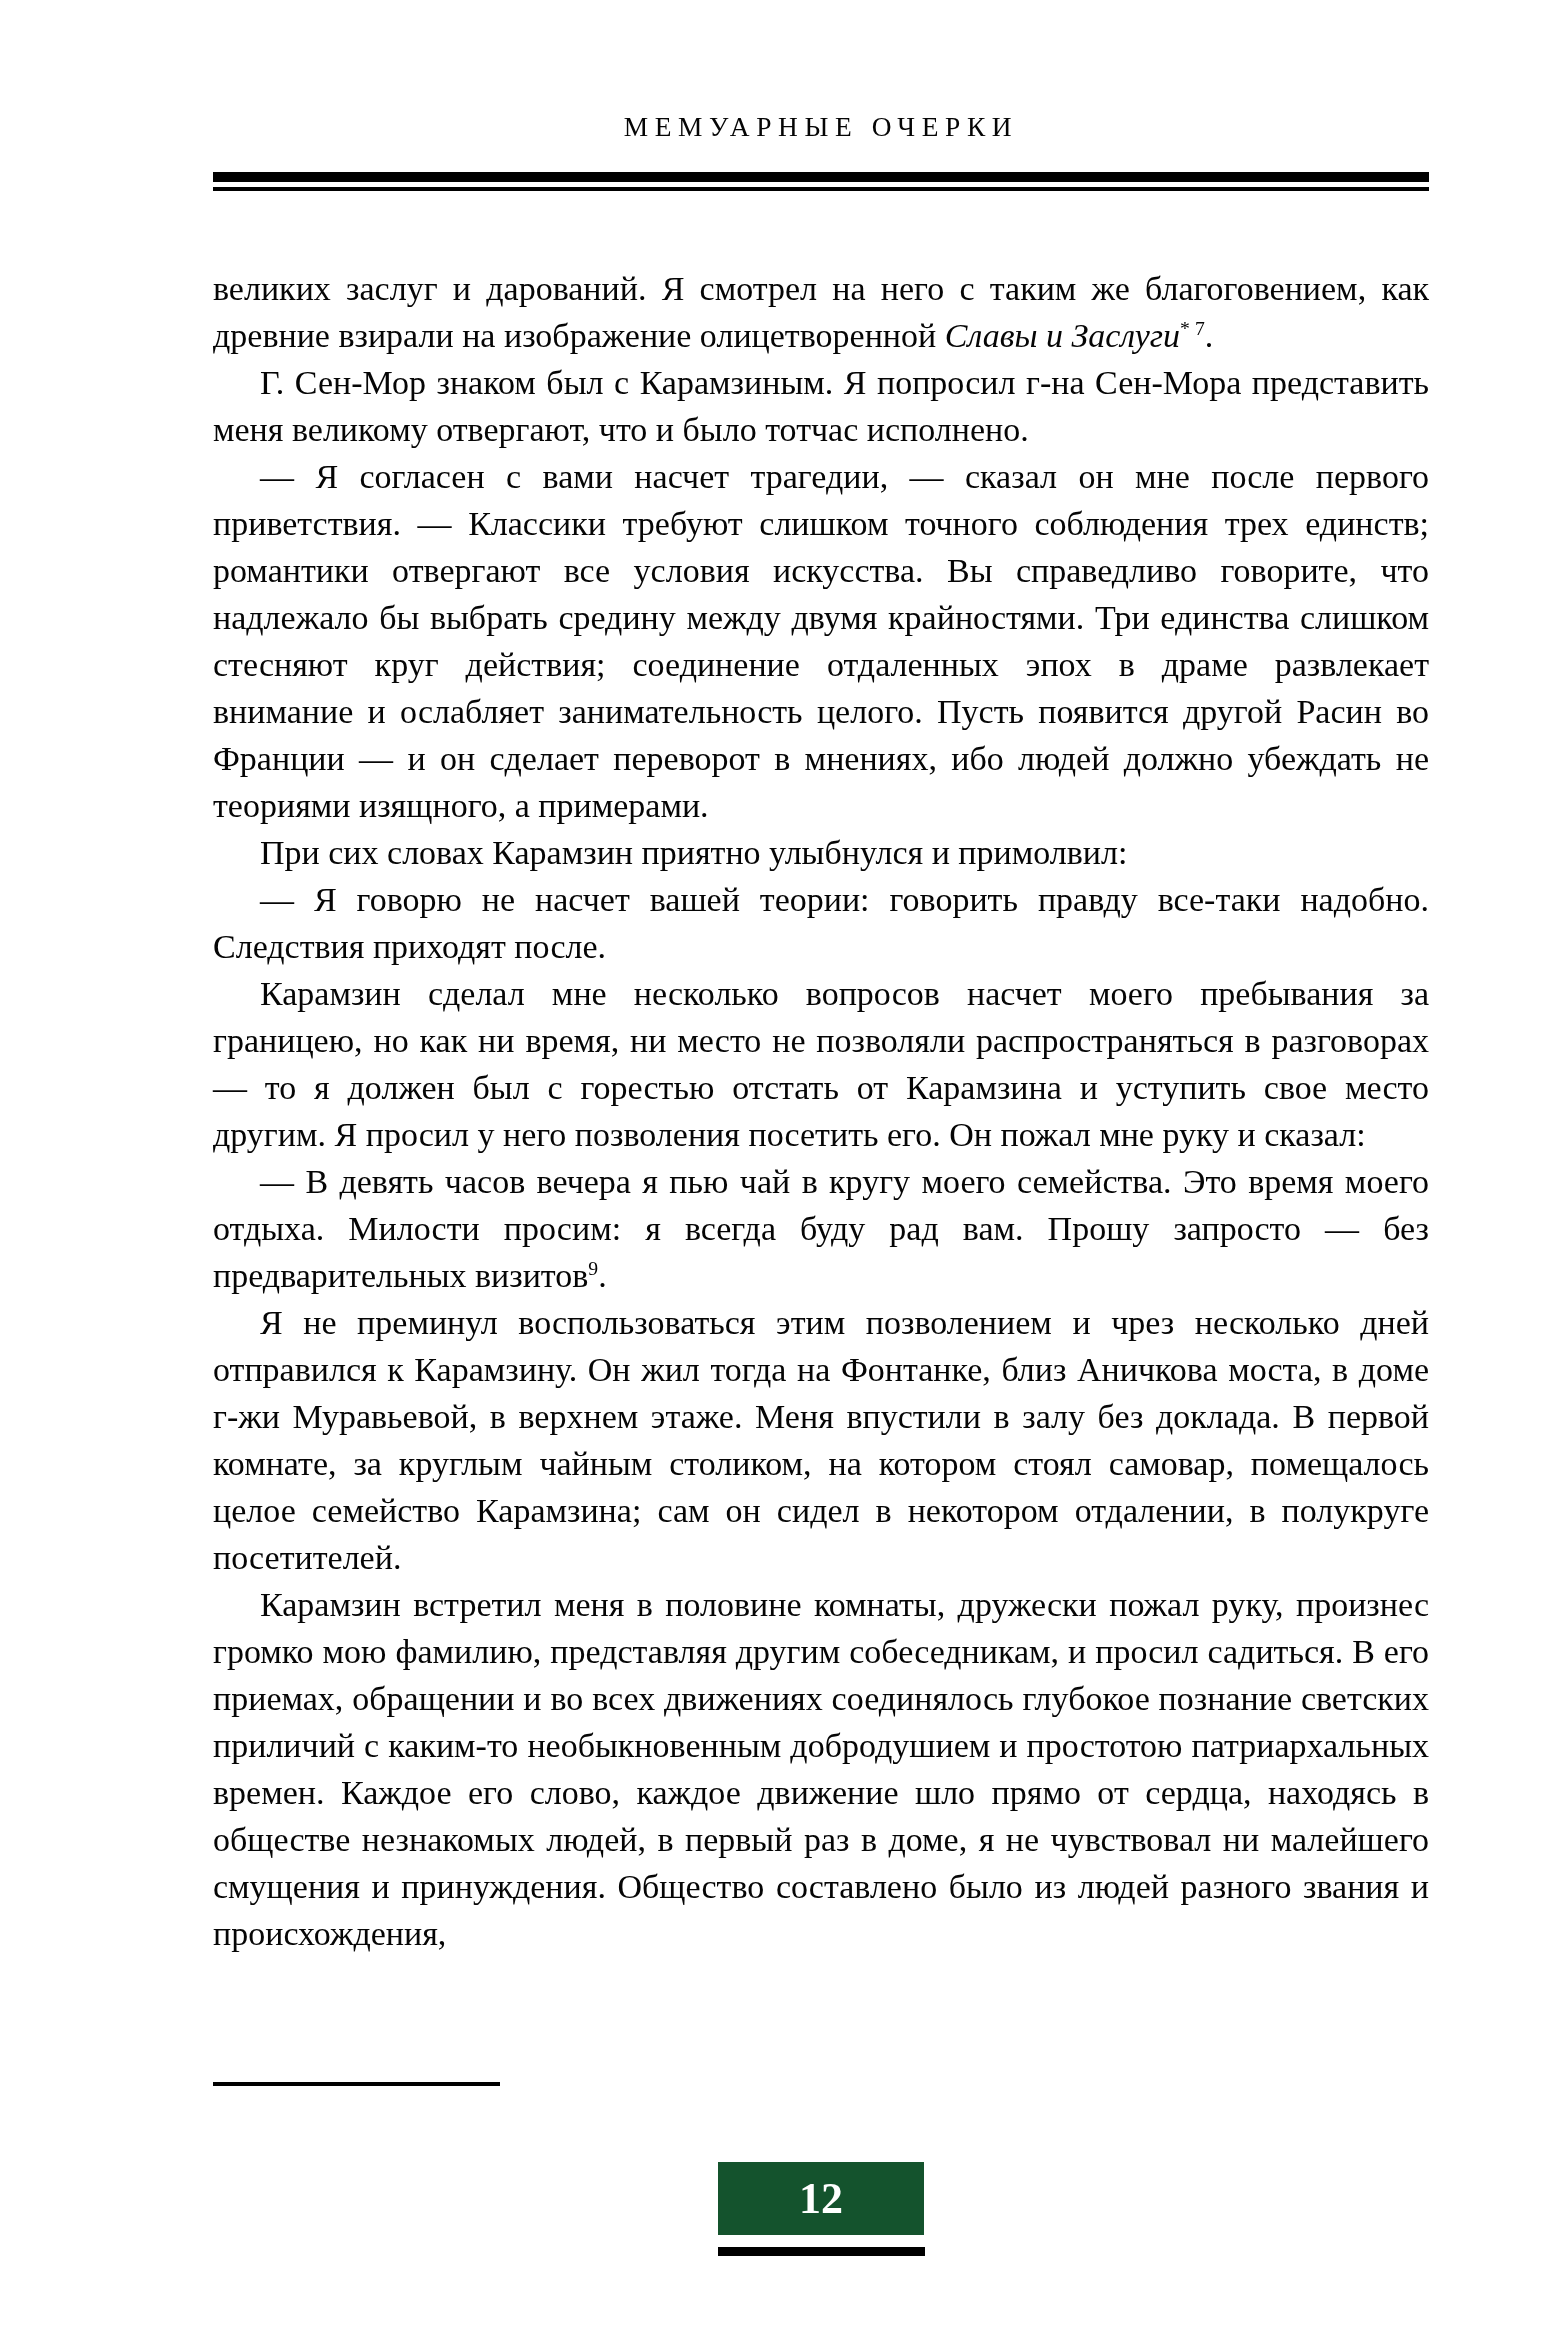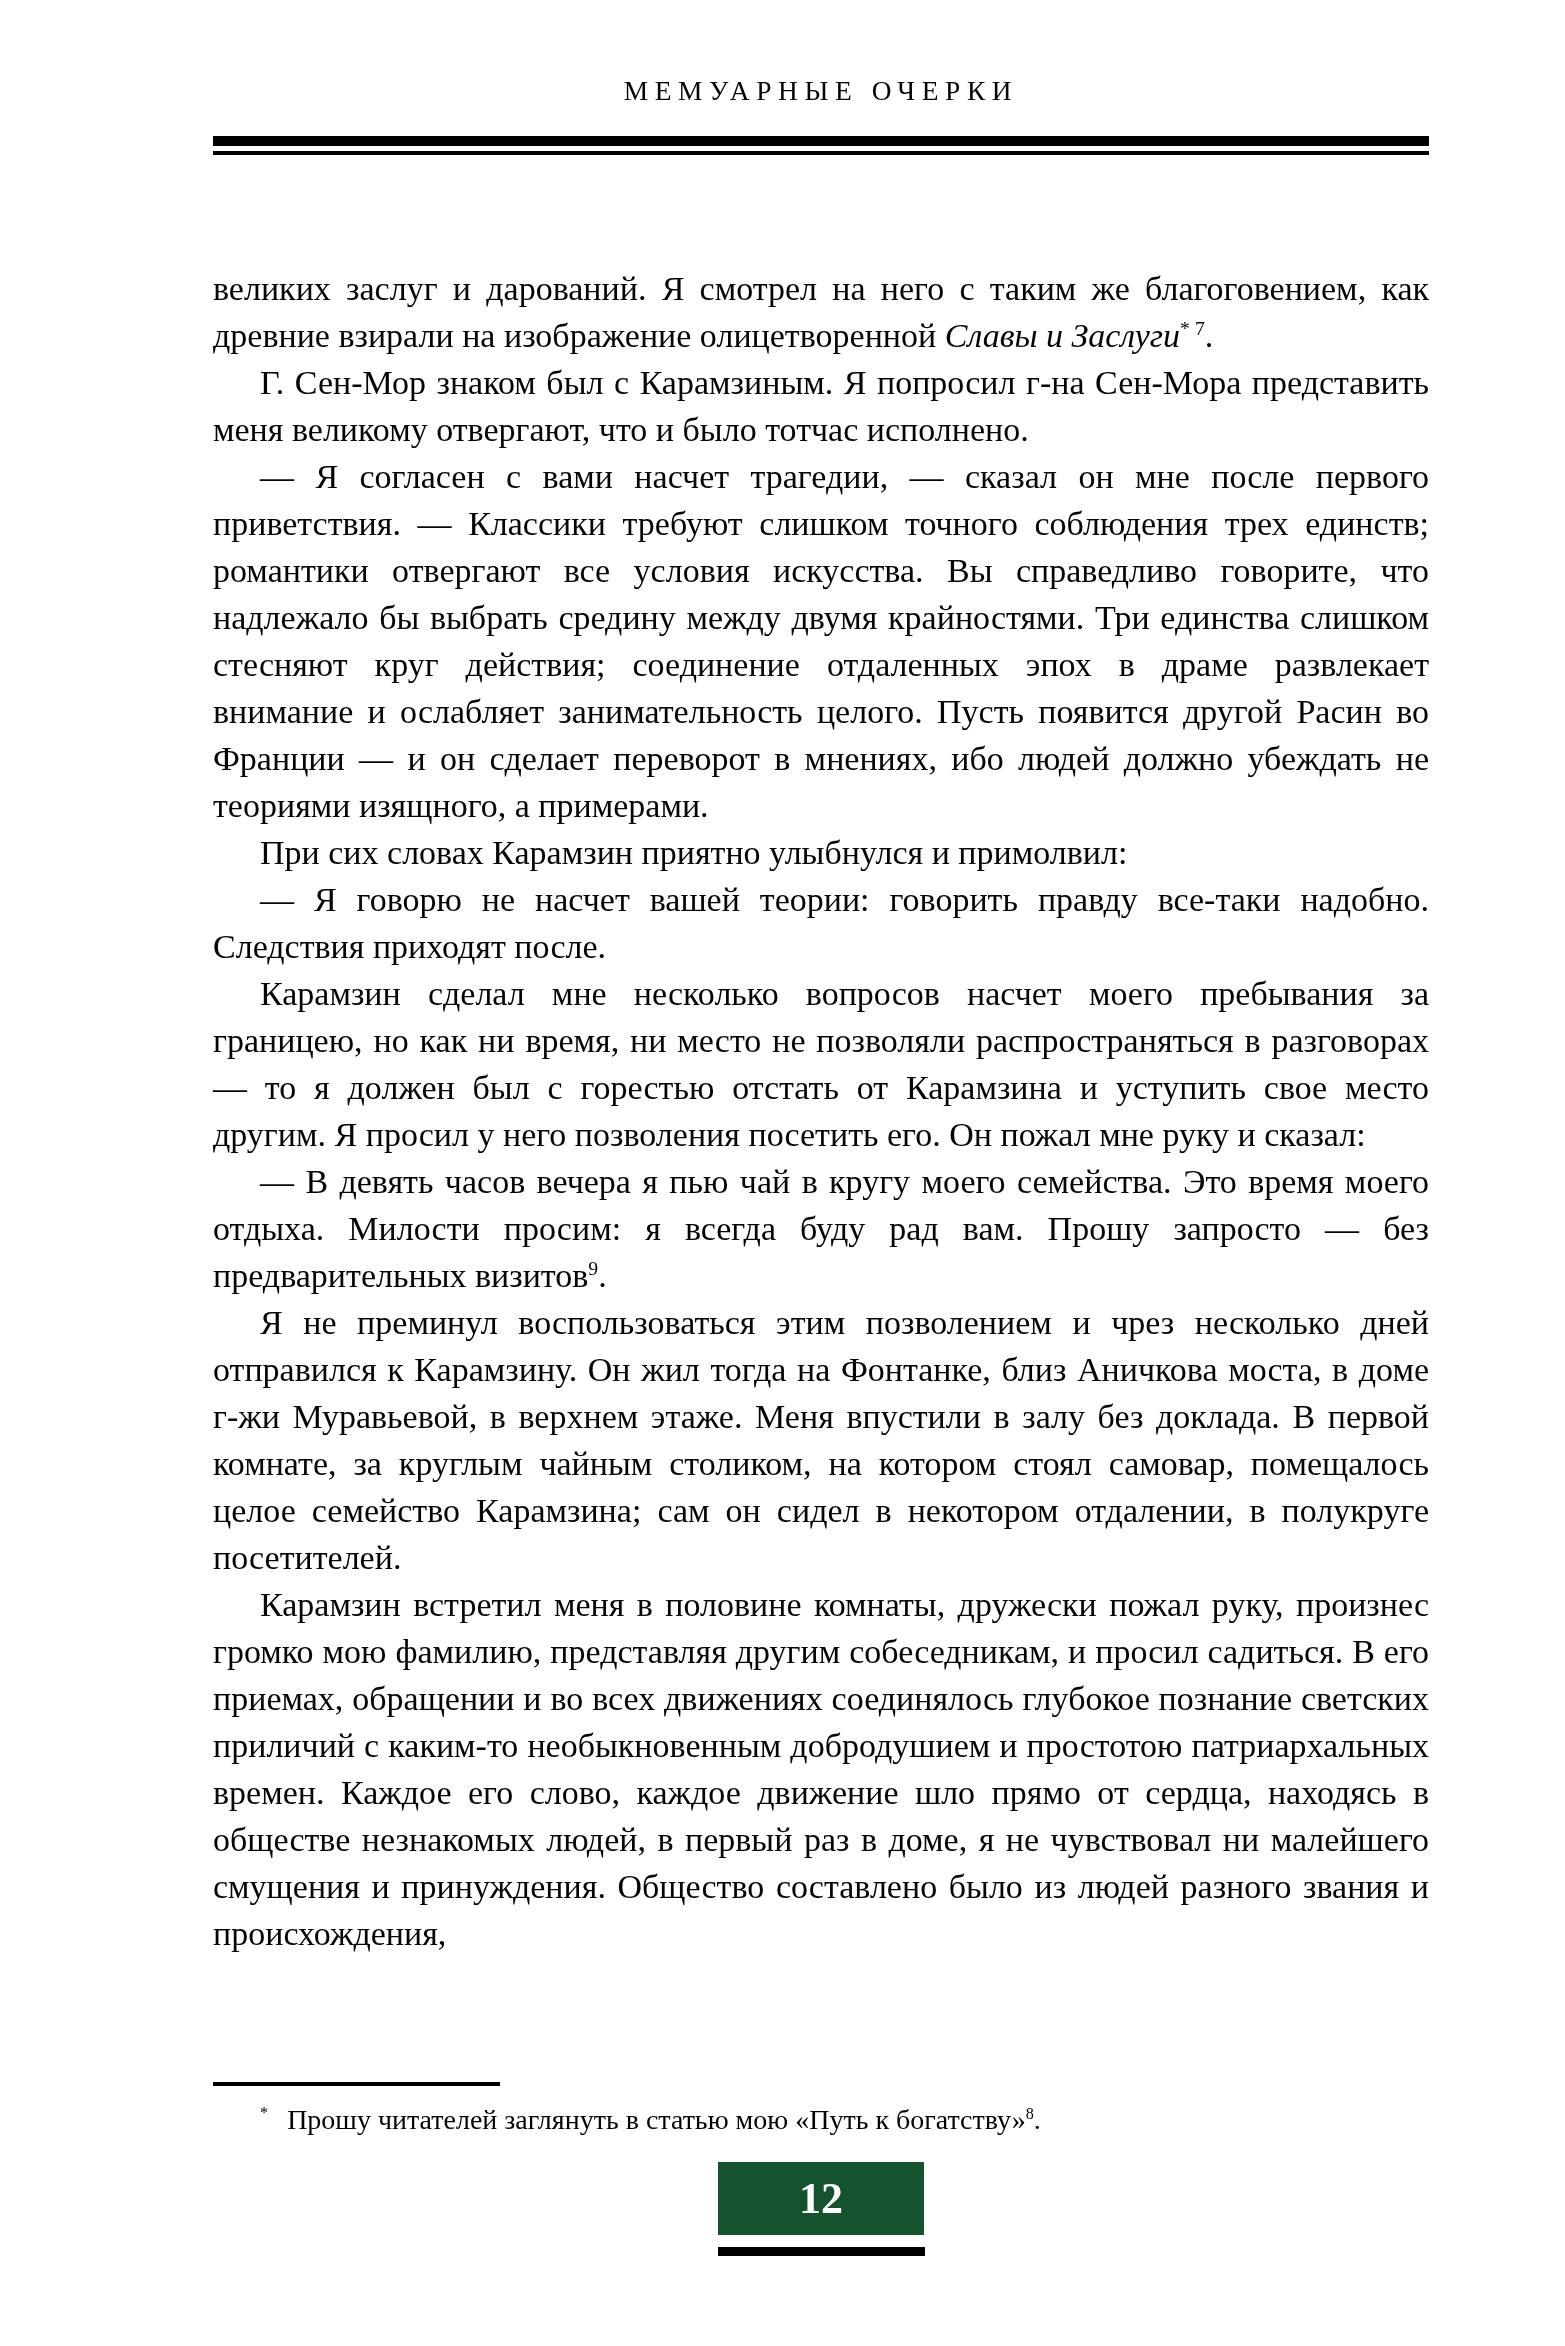--- a/index.html
+++ b/index.html
@@ -14,21 +14,21 @@
   }
 
   
   .page-header {
     position: absolute;
     left: 213px;
     width: 1216px;
     top: 0;
   }
   .running-head {
-    margin-top: 76px;
+    margin-top: 112px;
     text-align: center;
     font-size: 27.4px;
     letter-spacing: 6.6px;
     white-space: nowrap;
   }
   .rule-thick { margin-top: 29px; height: 9.5px; background: #000; }
   .rule-thin  { margin-top: 5.7px;  height: 3.8px;  background: #000; }
 
   
   .body-text {
@@ -116,21 +116,20 @@
     <p class="para"><span>— Я говорю не насчет вашей теории: говорить правду все-таки надобно. Следствия приходят после.</span></p>
     <p class="para"><span>Карамзин сделал мне несколько вопросов насчет моего пребывания за границею, но как ни время, ни место не позволяли распространяться в разговорах — то я должен был с горестью отстать от Карамзина и уступить свое место другим. Я просил у него позволения посетить его. Он пожал мне руку и сказал:</span></p>
     <p class="para"><span>— В девять часов вечера я пью чай в кругу моего семейства. Это время моего отдыха. Милости просим: я всегда буду рад вам. Прошу запросто — без предварительных визитов</span><sup>9</sup><span>.</span></p>
     <p class="para"><span>Я не преминул воспользоваться этим позволением и чрез несколько дней отправился к Карамзину. Он жил тогда на Фонтанке, близ Аничкова моста, в доме г-жи Муравьевой, в верхнем этаже. Меня впустили в залу без доклада. В первой комнате, за круглым чайным столиком, на котором стоял самовар, помещалось целое семейство Карамзина; сам он сидел в некотором отдалении, в полукруге посетителей.</span></p>
     <p class="para"><span>Карамзин встретил меня в половине комнаты, дружески пожал руку, произнес громко мою фамилию, представляя другим собеседникам, и просил садиться. В его приемах, обращении и во всех движениях соединялось глубокое познание светских приличий с каким-то необыкновенным добродушием и простотою патриархальных времен. Каждое его слово, каждое движение шло прямо от сердца, находясь в обществе незнакомых людей, в первый раз в доме, я не чувствовал ни малейшего смущения и принуждения. Общество составлено было из людей разного звания и происхождения,</span></p>
   </main>
 
   <footer>
     <div class="footnote">
       <div class="footnote-rule"></div>
-      <p class="footnote-text"><sup class="fn-marker">*</sup><span><span>Прошу читателей заглянуть в статью мою «Путь к богатству»</span><sup>8</sup><span>.</span></span></p>
     </div>
 
     <div class="page-number-block">
       <div class="page-number-box">
         <span>12</span>
       </div>
       <div class="page-number-rule"></div>
     </div>
   </footer>
 

